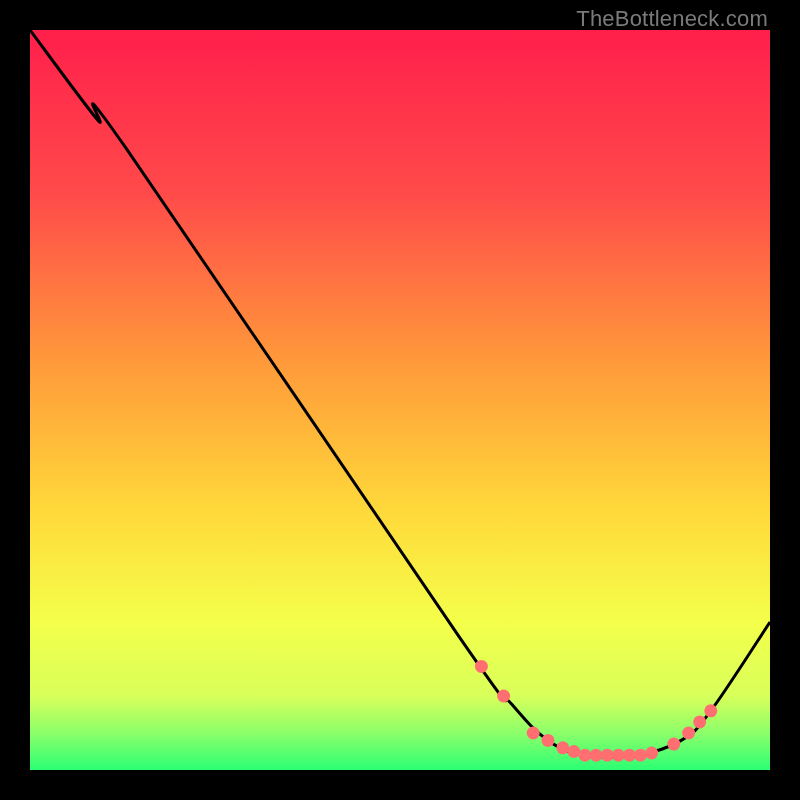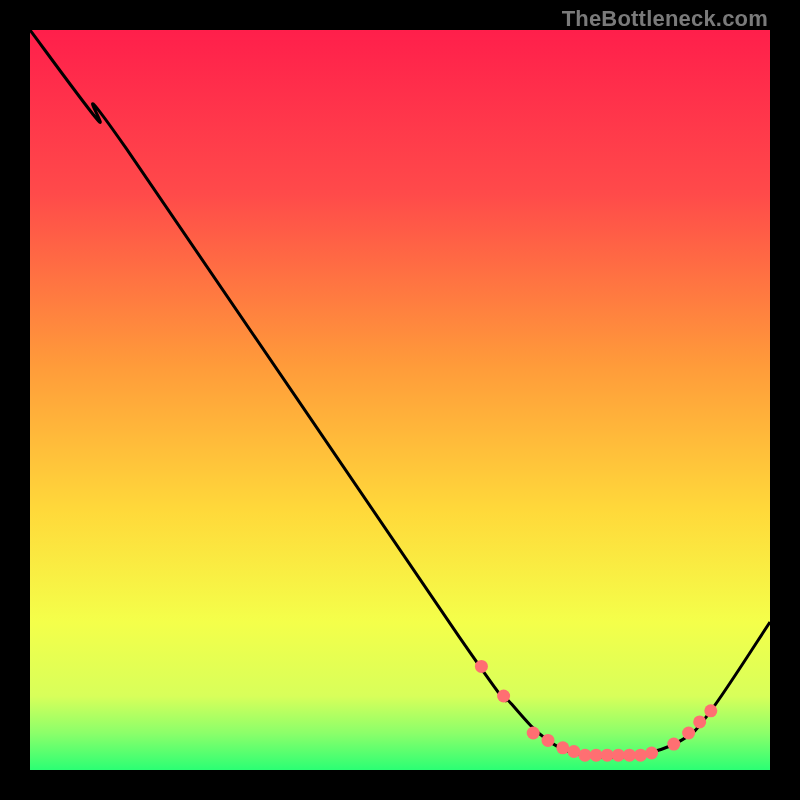--- a/index.html
+++ b/index.html
@@ -18,21 +18,21 @@
     width: 740px;
     height: 740px;
     background: #000;
   }
   .watermark {
     position: absolute;
     top: 6px;
     right: 32px;
     color: #7a7a7a;
     font-size: 22px;
-    font-weight: 700;
+    font-weight: 400;
     letter-spacing: 0.2px;
     z-index: 5;
   }
   svg {
     position: absolute;
     left: 0;
     top: 0;
   }
 </style>
 </head>

